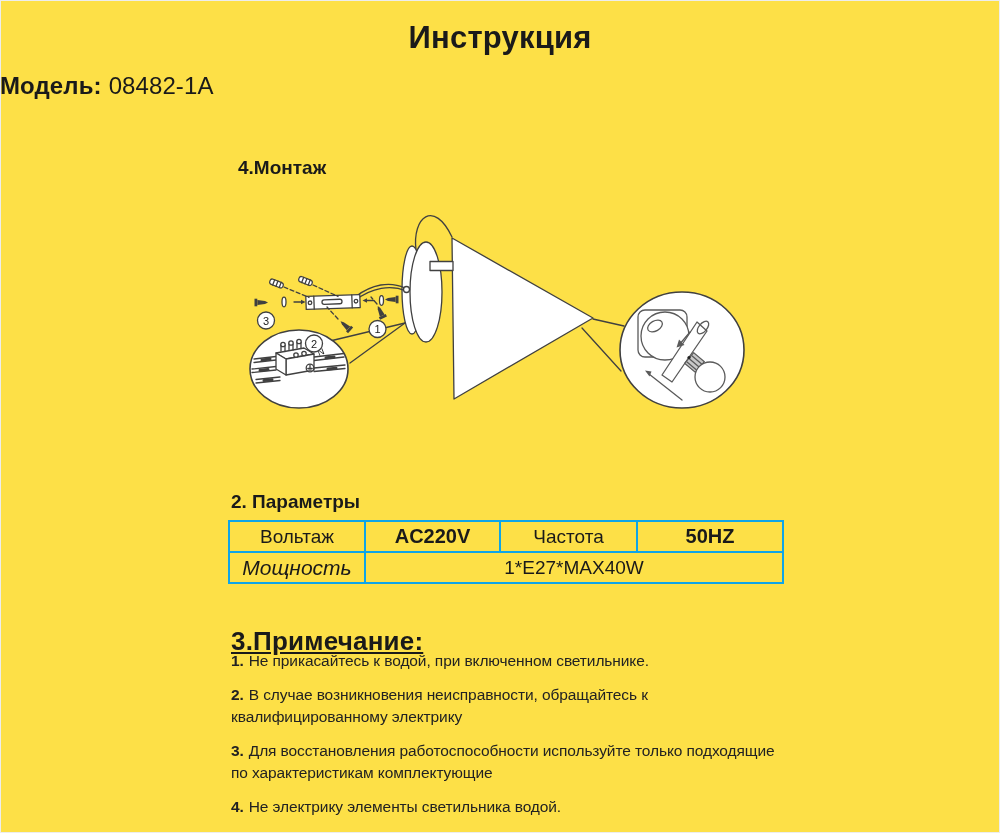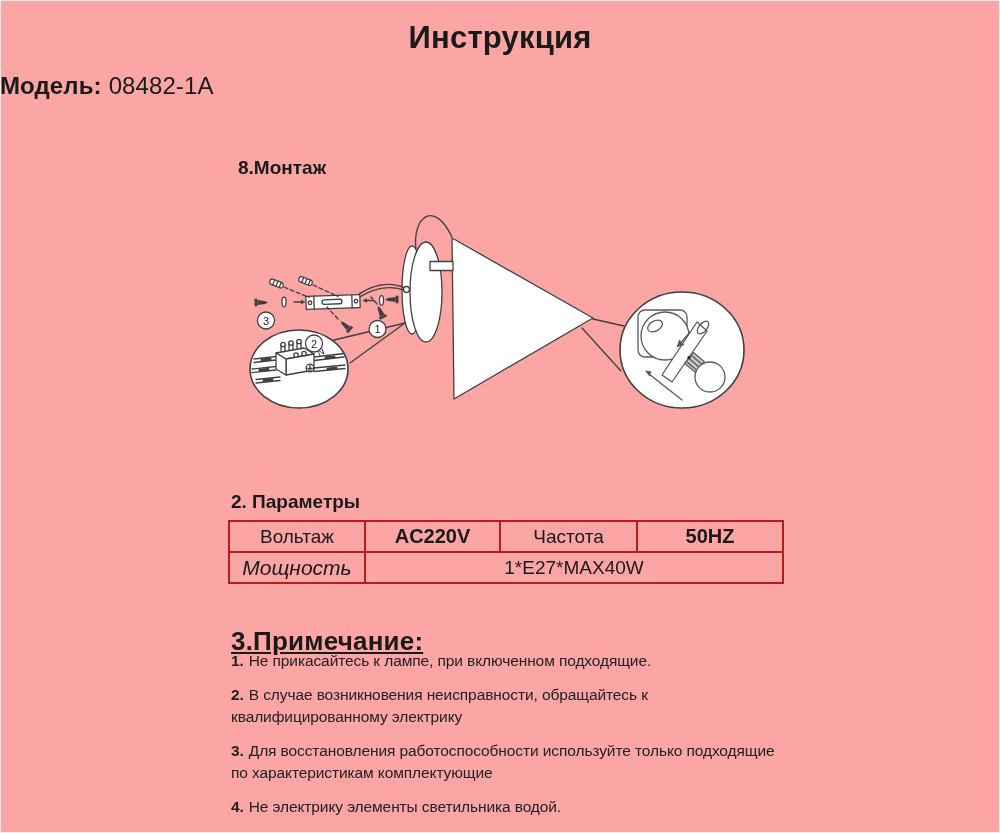--- a/index.html
+++ b/index.html
@@ -1,17 +1,17 @@
 <!DOCTYPE html>
 <html><head>
 <meta charset="utf-8">
 <style>
   html,body{margin:0;padding:0;background:#fff;}
   .page{
-    position:relative;width:1000px;height:833px;background:#fca5a5;
+    position:relative;width:1000px;height:833px;background:#fde047;
     font-family:"Liberation Sans","DejaVu Sans",sans-serif;color:#1a1a1a;
     overflow:hidden;box-shadow:inset 0 0 0 1px #ededed;
   }
   .doc-title{
     position:absolute;top:20px;left:0;width:100%;text-align:center;
     font-size:31px;font-weight:700;letter-spacing:0.2px;
   }
   .model-line{
     position:absolute;top:72px;left:0;width:100%;text-align:left;
     font-size:24px;letter-spacing:0.1px;
@@ -20,21 +20,21 @@
   .sec-head{position:absolute;font-weight:700;}
   .h-montage{left:238px;top:157px;font-size:19px;}
   .h-params{left:231px;top:491px;font-size:19px;}
   .h-notes{left:231px;top:626px;font-size:26px;letter-spacing:0.2px;text-decoration:underline;}
   .diagram{position:absolute;left:230px;top:185px;width:560px;height:265px;}
   table.params{
     position:absolute;left:228px;top:520px;border-collapse:collapse;
     table-layout:fixed;font-size:19px;
   }
   table.params td{
-    border:2px solid #b91c1c;text-align:center;vertical-align:middle;
+    border:2px solid #0ea5e9;text-align:center;vertical-align:middle;
     padding:0;height:29px;white-space:nowrap;
   }
   table.params tr.r1 td{height:29px;}
   td.bold{font-weight:700;font-size:20px;margin-left:28px;}
   td.cell-power{font-size:21px;font-style:italic;}
   td.merged{padding-right:136px;margin-left:16px;}
   .notes{position:absolute;left:231px;top:650px;width:556px;}
   .note{margin:0 0 12px 0;font-size:15.5px;line-height:22px;letter-spacing:-0.1px;color:#222;}
   .note b{margin-right:5px;}
 </style>
@@ -42,21 +42,21 @@
 <body>
 
 <div class="page">
 
   <div class="doc-title">Инструкция</div>
 
   <div class="model-line">
     <span class="lbl">Модель:</span><span>08482-1A</span>
   </div>
 
-  <div class="sec-head h-montage">8.Монтаж</div>
+  <div class="sec-head h-montage">4.Монтаж</div>
 
   <svg class="diagram" viewBox="0 0 560 265" xmlns="http://www.w3.org/2000/svg">
     <g stroke="#404040" fill="none" stroke-width="1.3" stroke-linecap="round" stroke-linejoin="round">
 
       <g>
         <path d="M100,156 L175,138"></path>
         <path d="M120,178 L175,138"></path>
       </g>
 
       <g>
@@ -233,19 +233,19 @@
     <tr>
       <td class="cell-power">Мощность</td>
       <td class="merged" colspan="3">1*E27*MAX40W</td>
     </tr>
   </tbody>
     </table>
 
   <div class="sec-head h-notes">3.Примечание:</div>
 
   <div class="notes">
-    <p class="note"><b>1.</b><span>Не прикасайтесь к лампе, при включенном подходящие.</span></p>
+    <p class="note"><b>1.</b><span>Не прикасайтесь к водой, при включенном светильнике.</span></p>
     <p class="note"><b>2.</b><span>В случае возникновения неисправности, обращайтесь к квалифицированному электрику</span></p>
     <p class="note"><b>3.</b><span>Для восстановления работоспособности используйте только подходящие по характеристикам комплектующие</span></p>
     <p class="note"><b>4.</b><span>Не электрику элементы светильника водой.</span></p>
   </div>
 
 </div>
 
 </body></html>

